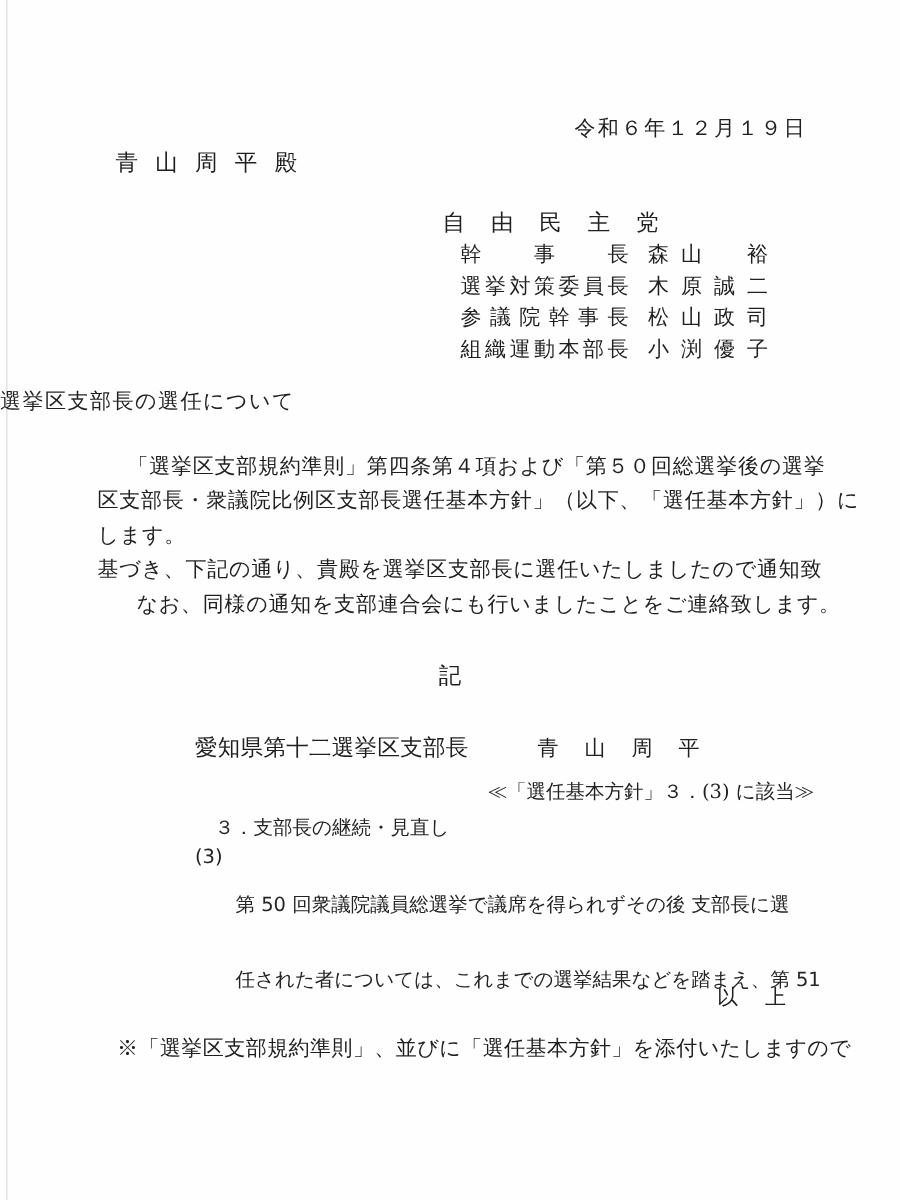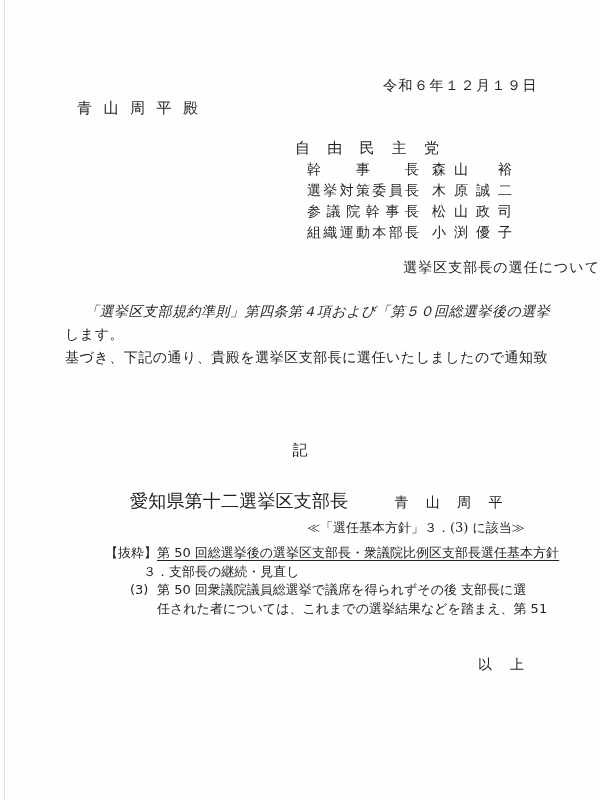--- a/index.html
+++ b/index.html
@@ -28,56 +28,56 @@
   }
   .sender-block{position:absolute;top:138px;left:295px;font-size:14px;}
   .sender-block .line{height:21px;display:flex;align-items:center;}
   .party{width:144px;font-size:15px;}
   .official-row{margin-left:12px;}
   .s-title{width:112px;}
   .s-name{width:80px;margin-left:13px;}
 
   .subject{
     position:absolute;top:259px;left:0;width:100%;
-    text-align:right;font-size:14px;letter-spacing:1px;
+    text-align:left;font-size:14px;letter-spacing:1px;
   }
   .body-block{
     position:absolute;top:300px;left:65px;width:490px;
     font-size:14px;line-height:23px;letter-spacing:0.5px;
   }
   .body-block .bline{white-space:nowrap;}
-  .ind-a{padding-left:20px;font-style:italic;}
+  .ind-a{padding-left:20px;}
   .ind-b{padding-left:26px;}
 
   .record-marker{
     position:absolute;top:441px;left:0;width:100%;
     text-align:center;font-size:15px;
   }
   .record-line{
     position:absolute;top:489px;left:130px;
     display:flex;align-items:baseline;white-space:nowrap;
   }
-  .position-label{font-size:18px;letter-spacing:0.2px;}
+  .position-label{font-size:15px;letter-spacing:0.2px;}
   .appointee{width:108px;margin-left:46px;font-size:14px;}
   .basis-note{
-    position:absolute;top:519px;left:307px;
+    position:absolute;top:519px;left:325px;
     font-size:13px;white-space:nowrap;
   }
 
   .excerpt{
     position:absolute;top:544px;left:105px;
     font-family:"DejaVu Sans","Liberation Sans",sans-serif;
     font-size:13px;line-height:18.5px;color:#242424;
   }
   .ex-heading{white-space:nowrap;}
   .ex-underline{text-decoration:underline;text-underline-offset:3px;text-decoration-thickness:1px;}
   .ex-sub{margin-left:38px;white-space:nowrap;}
   .ex-item{display:flex;margin-left:25px;}
   .ex-label{flex:none;width:22px;margin-right:5px;}
-  .ex-lines .xline{white-space:nowrap;}
+  .ex-lines .xline{white-space:nowrap;margin-top:32px;}
 
   .closing{
     position:absolute;top:656px;right:76px;width:46px;
     font-size:14px;
   }
   .footnote{
     position:absolute;top:687px;left:78px;
     font-size:14px;line-height:24px;letter-spacing:0.3px;
   }
   .footnote .fline{white-space:nowrap;}
@@ -171,52 +171,52 @@
           <span>優</span>
           <span>子</span>
         </span>
     </div>
   </div>
 
   <div class="subject">選挙区支部長の選任について</div>
 
   <div class="body-block">
     <div class="bline ind-a">「選挙区支部規約準則」第四条第４項および「第５０回総選挙後の選挙</div>
+    <div class="bline">区支部長・衆議院比例区支部長選任基本方針」（以下、「選任基本方針」）に</div>
     <div class="bline">します。</div>
     <div class="bline">基づき、下記の通り、貴殿を選挙区支部長に選任いたしましたので通知致</div>
+    <div class="bline ind-b">なお、同様の通知を支部連合会にも行いましたことをご連絡致します。</div>
   </div>
 
   <div class="record-marker">記</div>
 
   <div class="record-line">
     <span class="position-label">愛知県第十二選挙区支部長</span>
     <span class="appointee spread">
         <span>青</span>
         <span>山</span>
         <span>周</span>
         <span>平</span>
       </span>
   </div>
 
   <div class="basis-note">≪「選任基本方針」３．(3) に該当≫</div>
 
   <div class="excerpt">
-    <div class="ex-heading">
-      <span>【抜粋】</span><span class="ex-underline">第 50 回総選挙後の選挙区支部長・衆議院比例区支部長選任基本方針</span>
-    </div>
     <div class="ex-sub">３．支部長の継続・見直し</div>
     <div class="ex-item">
       <span class="ex-label">(3)</span>
       <div class="ex-lines">
         <div class="xline">第 50 回衆議院議員総選挙で議席を得られずその後 支部長に選</div>
         <div class="xline">任された者については、これまでの選挙結果などを踏まえ、第 51</div>
       </div>
     </div>
   </div>
 
   <div class="closing spread">
       <span>以</span>
       <span>上</span>
     </div>
 
   <div class="footnote">
+    <div class="fline">※「選挙区支部規約準則」、並びに「選任基本方針」を添付いたしますので</div>
   </div>
 </div>
 
 </body></html>

